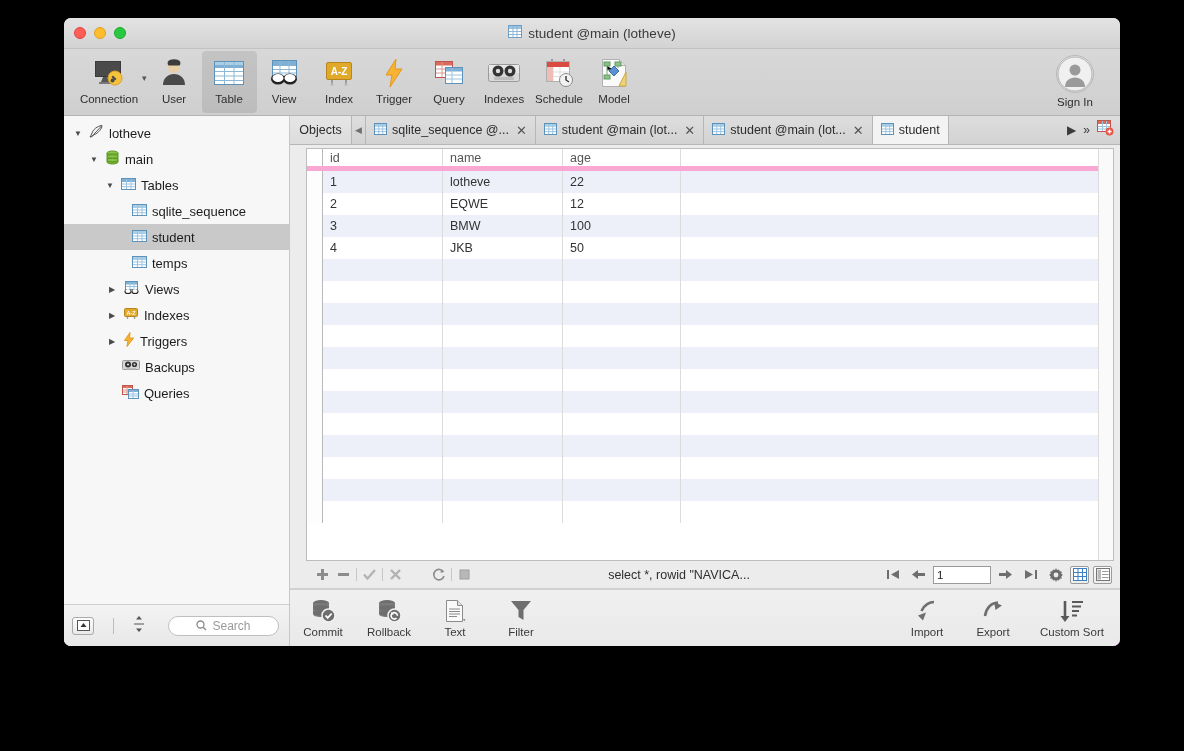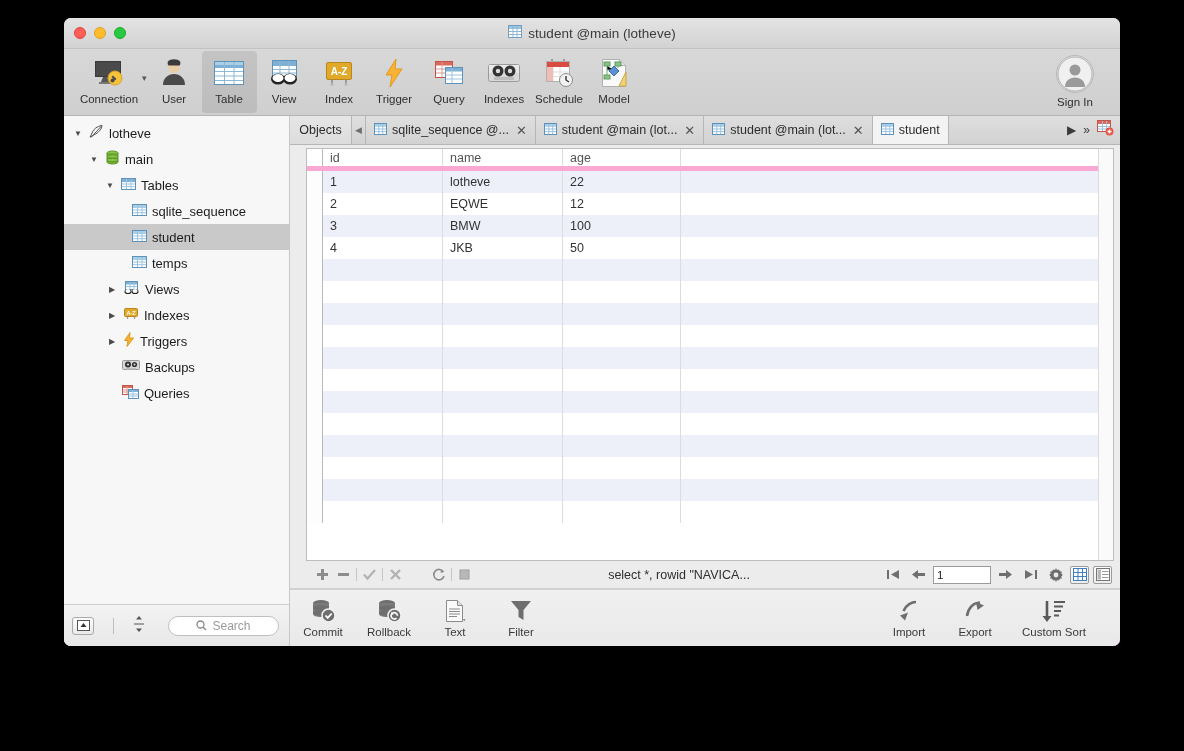--- a/index.html
+++ b/index.html
@@ -199,21 +199,21 @@
   .bottombar{
     height:57px; flex:0 0 57px; display:flex; align-items:flex-start;
     background:linear-gradient(#f0f0f0,#e9e9e9);
     border-top:1px solid #d2d2d2; padding-top:4px;
   }
   .bbitem{
     width:66px; display:flex;flex-direction:column;align-items:center; cursor:default;
   }
   .bbitem .ic{ height:30px; display:flex; align-items:flex-end; justify-content:center; }
   .bbitem .lb{ font-size:11.5px; color:#3a3a3a; margin-top:2px; white-space:nowrap;}
-  .bb-right{ margin-left:auto; display:flex; align-items:center; padding-right:20px;}
+  .bb-right{ margin-left:auto; display:flex; align-items:center; padding-right:2px;}
 
   
   .statusbar{
     height:24px; flex:0 0 24px;
     background:linear-gradient(#e8e8e8,#dcdcdc);
     border-top:1px solid #c9c9c9;
     display:flex; align-items:center; justify-content:center;
     font-size:12.5px; color:#2e2e2e;
   }
   .resize-grip{ position:absolute; right:3px; bottom:2px; color:#999; font-size:10px;}

